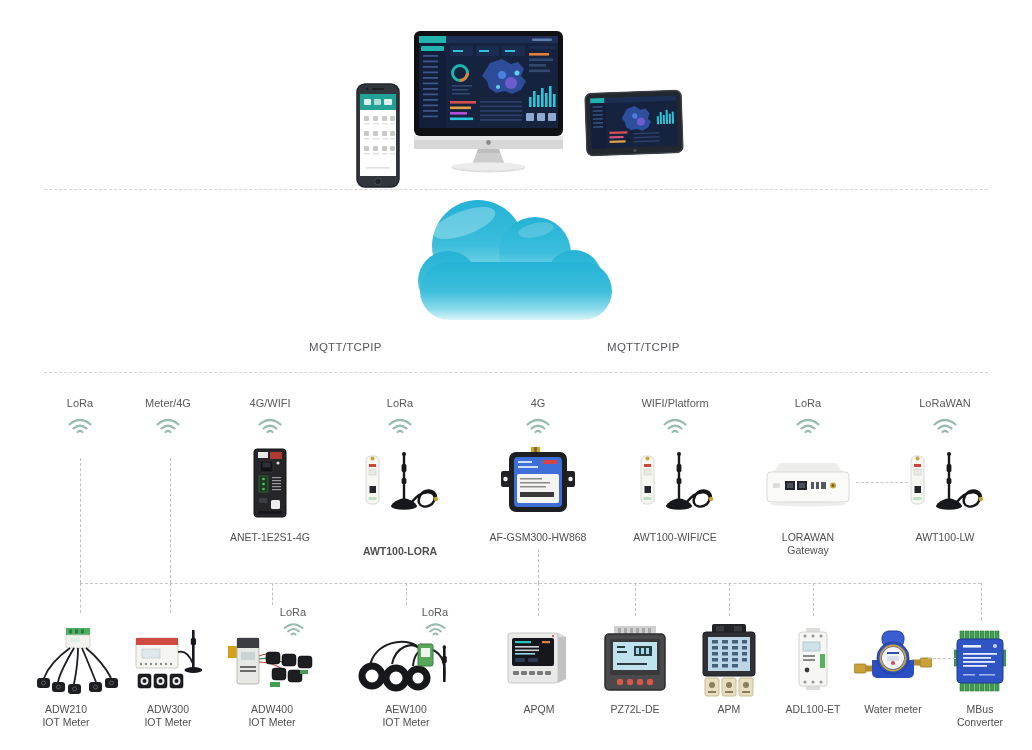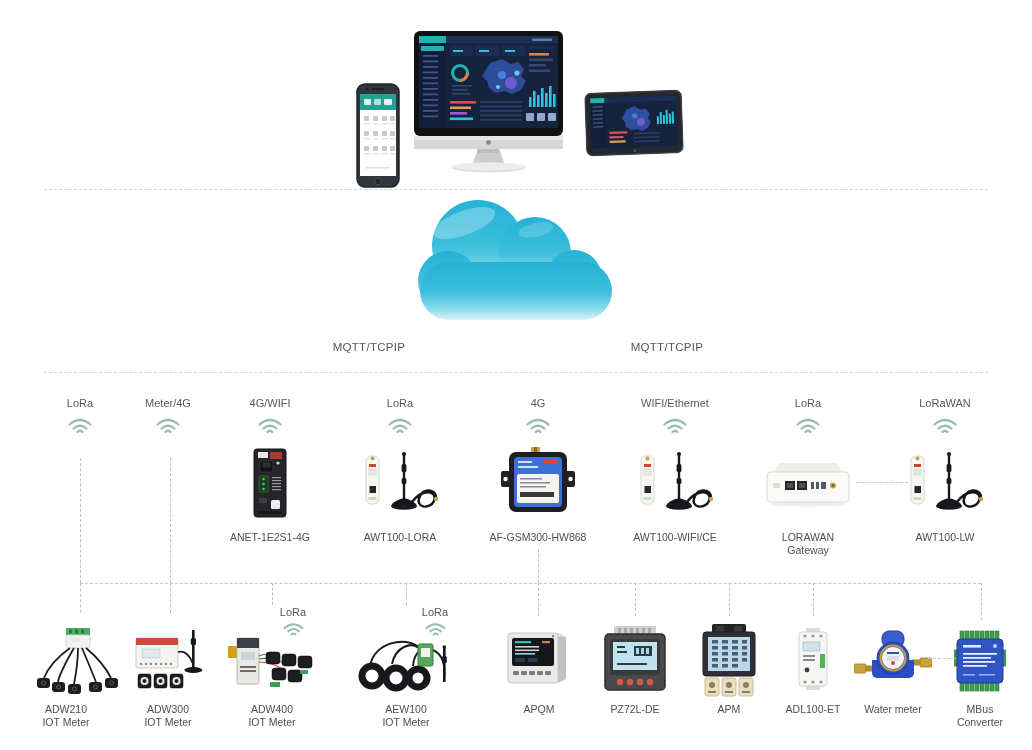--- a/index.html
+++ b/index.html
@@ -3,21 +3,21 @@
 <meta charset="utf-8">
 <style>
   html,body{margin:0;padding:0;background:#fff;}
   .canvas{position:relative;width:1032px;height:750px;background:#ffffff;overflow:hidden;
           font-family:"Liberation Sans","DejaVu Sans",sans-serif;}
   .abs{position:absolute;}
   .hline{position:absolute;height:0;border-top:1px dashed #c7c7c7;}
   .vline{position:absolute;width:0;border-left:1px dashed #bfbfbf;}
   .sep{border-top:1px dashed #d6d6d6;}
   .lbl{position:absolute;width:100px;text-align:center;font-size:11px;color:#58585a;line-height:13px;}
-  .proto{position:absolute;width:120px;text-align:center;font-size:11.5px;color:#55565a;letter-spacing:.3px;}
+  .proto{position:absolute;width:120px;font-size:11.5px;color:#55565a;letter-spacing:.3px;}
   .dname{position:absolute;width:130px;text-align:center;font-size:10.5px;color:#4f4f51;line-height:13px;}
   .dname span{display:block;}
   .cloud-label{position:absolute;left:406px;top:260px;width:218px;text-align:center;
                font-size:21px;font-weight:bold;color:#ffffff;word-spacing:7px;letter-spacing:.5px;
                text-shadow:0 1px 2px rgba(0,90,110,.25);}
   .wifi path{fill:none;stroke:#97bcaf;stroke-width:2.2;stroke-linecap:round;}
   svg{display:block;}
 </style>
 </head>
 <body>
@@ -216,21 +216,21 @@
   </div>
 
   <span class="proto" style="left:309px;top:341px;">MQTT/TCPIP</span>
   <span class="proto" style="left:607px;top:341px;">MQTT/TCPIP</span>
 
   <span class="lbl" style="left:30px;top:397px;">LoRa</span>
   <span class="lbl" style="left:118px;top:397px;">Meter/4G</span>
   <span class="lbl" style="left:220px;top:397px;">4G/WIFI</span>
   <span class="lbl" style="left:350px;top:397px;">LoRa</span>
   <span class="lbl" style="left:488px;top:397px;">4G</span>
-  <span class="lbl" style="left:625px;top:397px;">WIFI/Ethernet</span>
+  <span class="lbl" style="left:625px;top:397px;">WIFI/Platform</span>
   <span class="lbl" style="left:758px;top:397px;">LoRa</span>
   <span class="lbl" style="left:895px;top:397px;">LoRaWAN</span>
 
   <div class="abs" style="left:67px;top:415px;">
       <svg class="wifi" width="26" height="20" viewBox="0 0 26 20">
         <path d="M2.5 9.5 Q13 .5 23.5 9.5"></path>
         <path d="M6.5 13.5 Q13 7.8 19.5 13.5"></path>
         <path d="M10.5 17 Q13 14.7 15.5 17"></path>
       </svg>
     </div>
@@ -409,21 +409,21 @@
       <path d="M47 55 C60 38 74 44 70 53 C66 62 50 60 56 48 C60 40 71 41 72 49" fill="none" stroke="#141518" stroke-width="2.4" stroke-linecap="round"></path>
       <circle cx="72" cy="51" r="2.2" fill="#c9a23a"></circle>
     </svg>
   </div>
 
   <div class="hline" style="left:856px;top:482px;width:52px;"></div>
 
   <div class="dname" style="left:205px;top:531px;">
       <span>ANET-1E2S1-4G</span>
     </div>
-  <div class="dname" style="left:335px;top:531px;">
+  <div class="dname" style="left:335px;top:545px;font-weight:bold;">
       <span>AWT100-LORA</span>
     </div>
   <div class="dname" style="left:473px;top:531px;">
       <span>AF-GSM300-HW868</span>
     </div>
   <div class="dname" style="left:610px;top:531px;">
       <span>AWT100-WIFI/CE</span>
     </div>
   <div class="dname" style="left:743px;top:531px;">
       <span>LORAWAN</span>

